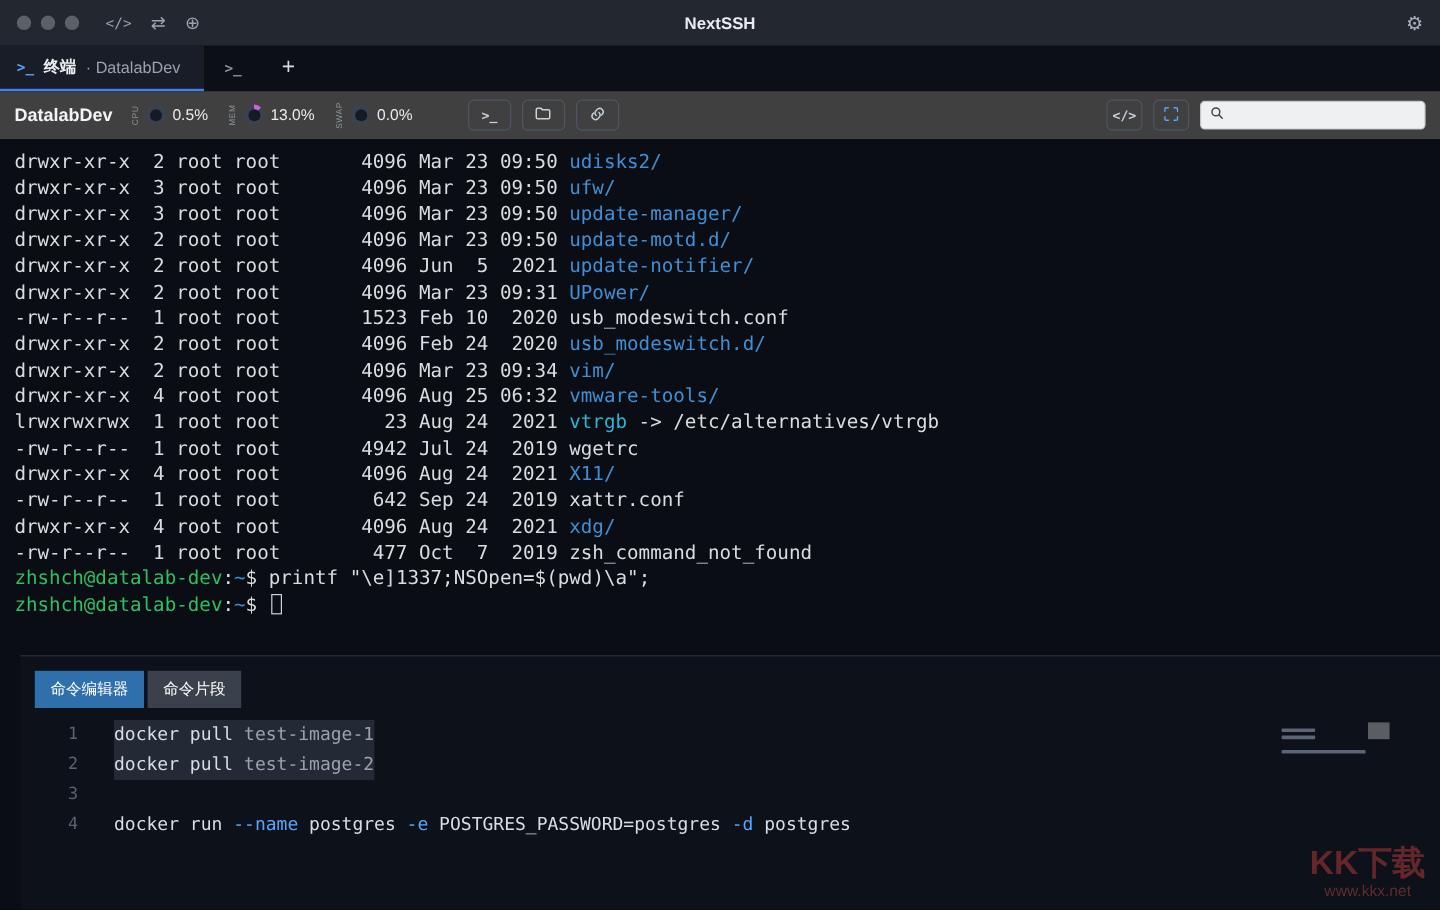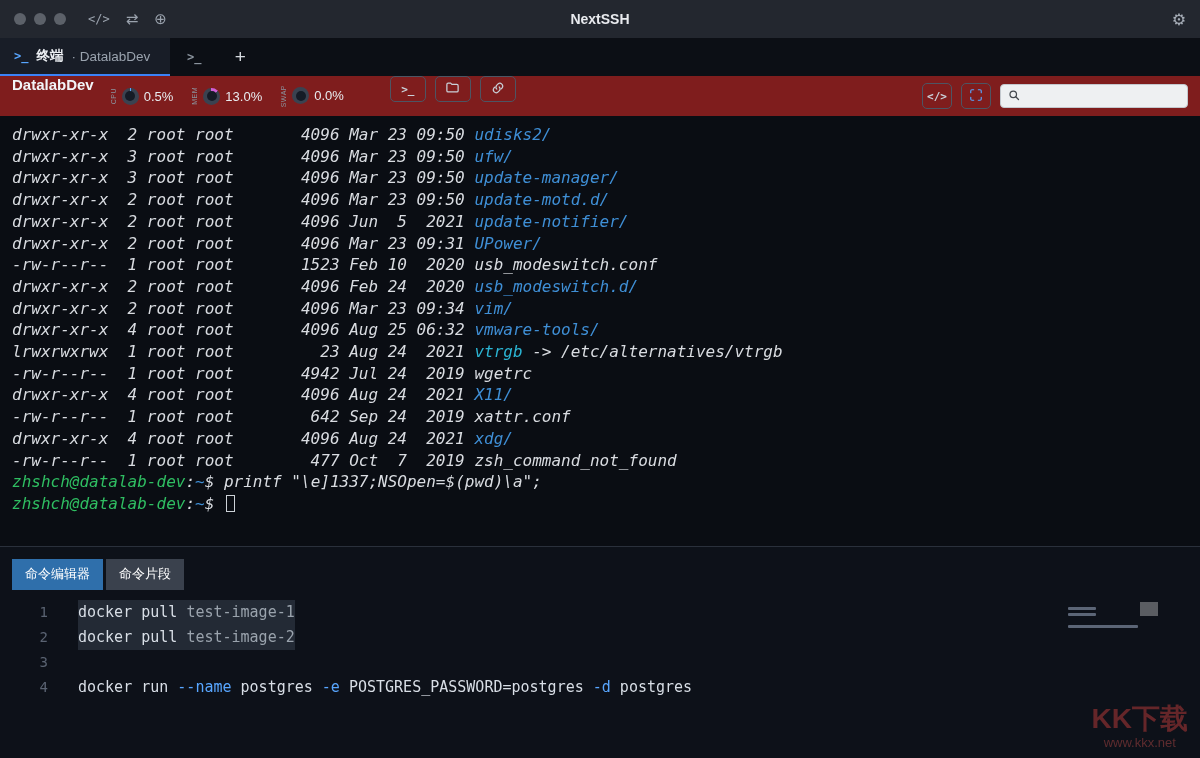--- a/index.html
+++ b/index.html
@@ -28,21 +28,21 @@
   .tab-active .ticon { color:#58a6ff; font-family:"DejaVu Sans Mono",monospace;
     font-weight:bold; font-size:12px; }
   .tab-active .ttitle { color:#eceff3; font-weight:bold; }
   .tab-active .tsession { color:#9aa3ae; }
   .tab-mini { width:48px; display:flex; align-items:center; justify-content:center;
     color:#8b949e; font-family:"DejaVu Sans Mono",monospace; font-size:12px; font-weight:bold; }
   .tab-new { width:44px; display:flex; align-items:center; justify-content:center;
     color:#d7dbe0; font-size:19px; background:none; border:none; }
 
   
-  .toolbar { height:40px; background:#7f1d1d; display:flex; 
+  .toolbar { height:40px; background:#404040; display:flex; align-items:center;
     padding:0 12px; flex:0 0 auto; }
   .host { font-weight:bold; color:#f2f4f7; font-size:15px; margin-right:16px; }
   .gauges { display:flex; align-items:center; }
   .gauge { display:flex; align-items:center; gap:5px; margin-right:18px; }
   .gauge-label { writing-mode:vertical-rl; transform:rotate(180deg); font-size:7px;
     color:#8b949e; letter-spacing:.5px; line-height:1; }
   .ring { width:17px; height:17px; border-radius:50%; position:relative; display:inline-block; }
   .ring::after { content:""; position:absolute; inset:3.5px; border-radius:50%; background:#151b26; }
   .gauge-value { color:#e8ebef; font-size:13px; }
   .tool-group { display:flex; gap:9px; margin-left:28px; }
@@ -51,33 +51,33 @@
     color:#c9d1d9; font-family:"DejaVu Sans Mono",monospace; font-size:11px; font-weight:bold; }
   .right-group { margin-left:auto; display:flex; align-items:center; gap:9px; }
   .search { width:188px; height:24px; background:#eef0f2; border:1px solid #c3c8ce;
     border-radius:4px; display:flex; align-items:center; padding:0 7px; gap:5px; }
   .search input { border:none; background:transparent; outline:none; width:100%;
     font-size:12px; color:#333; font-family:"Liberation Sans",sans-serif; }
 
   
   .terminal { height:430px; background:#0a0d13; padding:8px 0 0 12px; flex:0 0 auto;
     font-family:"DejaVu Sans Mono",monospace; font-size:16px; line-height:21.7px;
-    color:#d9dce1; overflow:hidden;font-style:italic; }
+    color:#d9dce1; overflow:hidden; }
   .tline { white-space:pre; }
   .tfg { color:#d9dce1; }
   .tname-dir { color:#3f8fd6; }
   .tname-link { color:#2bb5d4; }
   .tname-file { color:#d9dce1;margin-top:23px; }
   .prompt-user { color:#2fbe62; }
   .prompt-path { color:#3f8fd6; }
   .cursor { display:inline-block; width:9px; height:17px; border:1px solid #cdd2d8;
     vertical-align:-3px; margin-left:2px; }
 
   
-  .bottom { flex:1 1 auto; background:#0d1119; border-top:1px solid #2a303b; position:relative; }
+  .bottom { flex:1 1 auto; background:#0d1119; border-top:1px solid #2a303b; position:relative;margin-left:17px; }
   .panel-tabs { padding:12px 0 0 12px; display:flex; gap:3px; }
   .ptab { font-size:13px; padding:6px 13px 7px; color:#ffffff; border:none; font-family:"Liberation Sans",sans-serif; }
   .ptab.active { background:#2f6fab; }
   .ptab:not(.active) { background:#3a414d; }
   .editor { position:relative; margin-top:10px; font-family:"DejaVu Sans Mono",monospace;
     font-size:15px; line-height:25px; }
   .eline { display:flex; }
   .lnum { width:48px; text-align:right; padding-right:0; color:#5a6372; font-size:14px; flex:0 0 48px; }
   .ecode { white-space:pre; margin-left:30px; }
   .ecode.sel { background:#232a35; }

